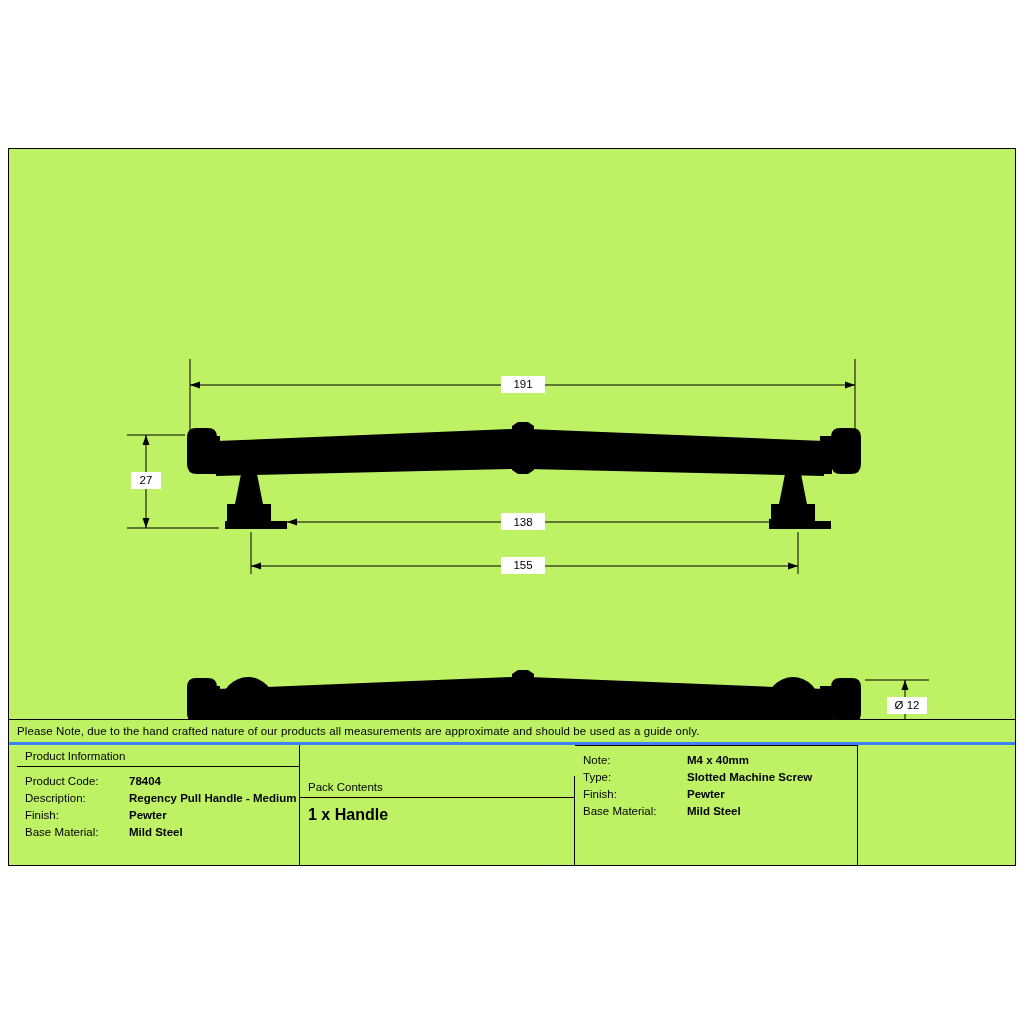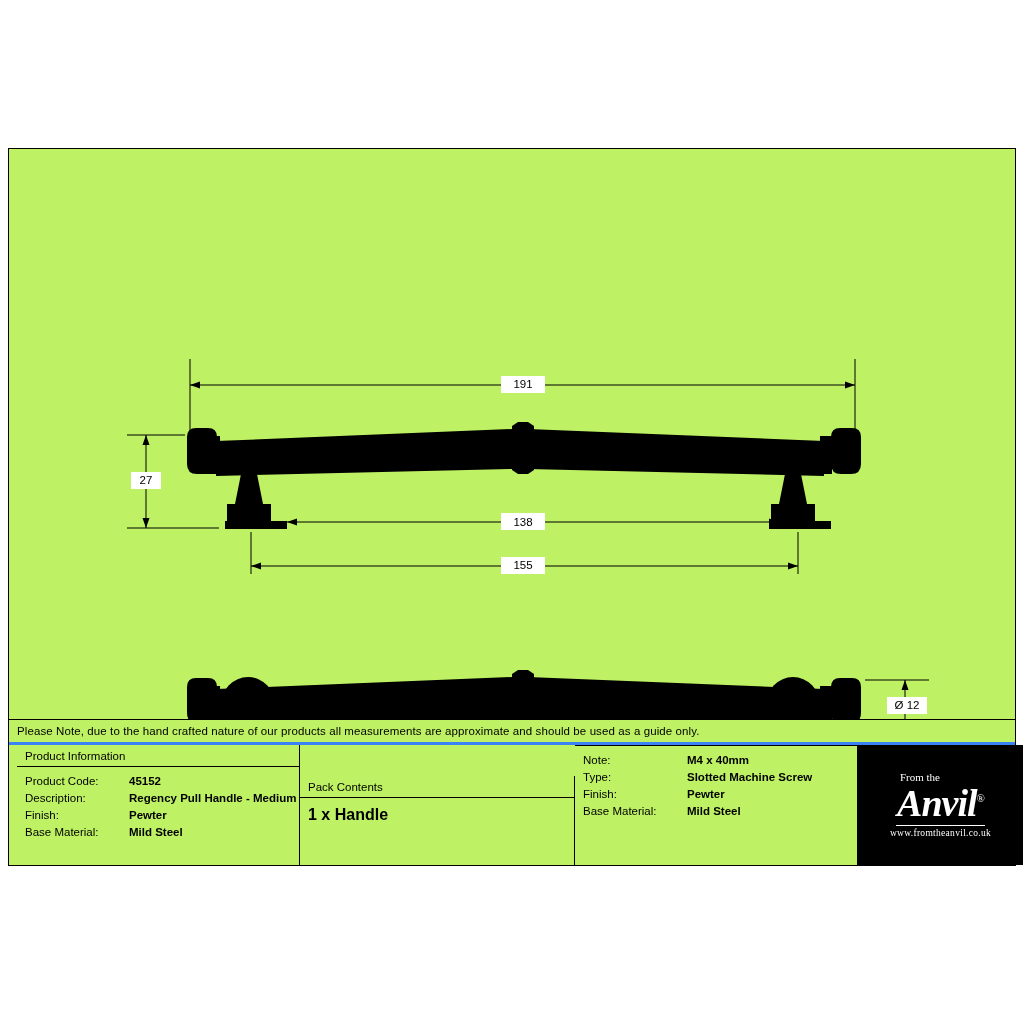--- a/index.html
+++ b/index.html
@@ -263,21 +263,21 @@
   </div>
 
   <div class="info-row">
 
     <div class="info-col col-product">
       <div class="col-head">Product Information</div>
       <div class="col-head-line"></div>
       <div class="spec-list">
         <div class="spec-line">
           <span class="spec-label">Product Code:</span>
-          <span class="spec-value">45152</span>
+          <span class="spec-value">78404</span>
         </div>
         <div class="spec-line">
           <span class="spec-label">Description:</span>
           <span class="spec-value">Regency Pull Handle - Medium</span>
         </div>
         <div class="spec-line">
           <span class="spec-label">Finish:</span>
           <span class="spec-value">Pewter</span>
         </div>
         <div class="spec-line">
@@ -310,27 +310,15 @@
           <span class="spec-label">Finish:</span>
           <span class="spec-value">Pewter</span>
         </div>
         <div class="spec-line">
           <span class="spec-label">Base Material:</span>
           <span class="spec-value">Mild Steel</span>
         </div>
       </div>
     </div>
 
-    <div class="info-col col-logo">
-      <div class="logo-box">
-        <div class="logo-inner">
-          <div class="logo-from">From the</div>
-          <div class="logo-anvil">
-            <span>Anvil</span><span class="logo-reg">®</span>
-          </div>
-          <div class="logo-rule"></div>
-          <div class="logo-url">www.fromtheanvil.co.uk</div>
-        </div>
-      </div>
-    </div>
 
   </div>
 </div>
 
 </body></html>

